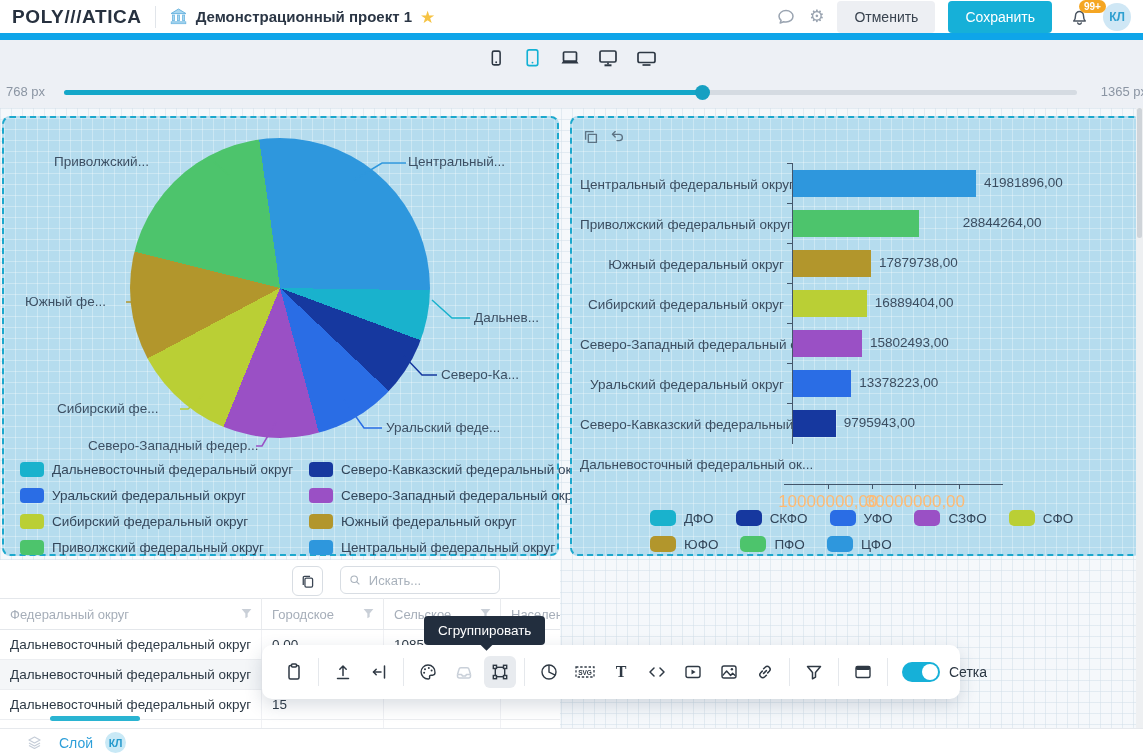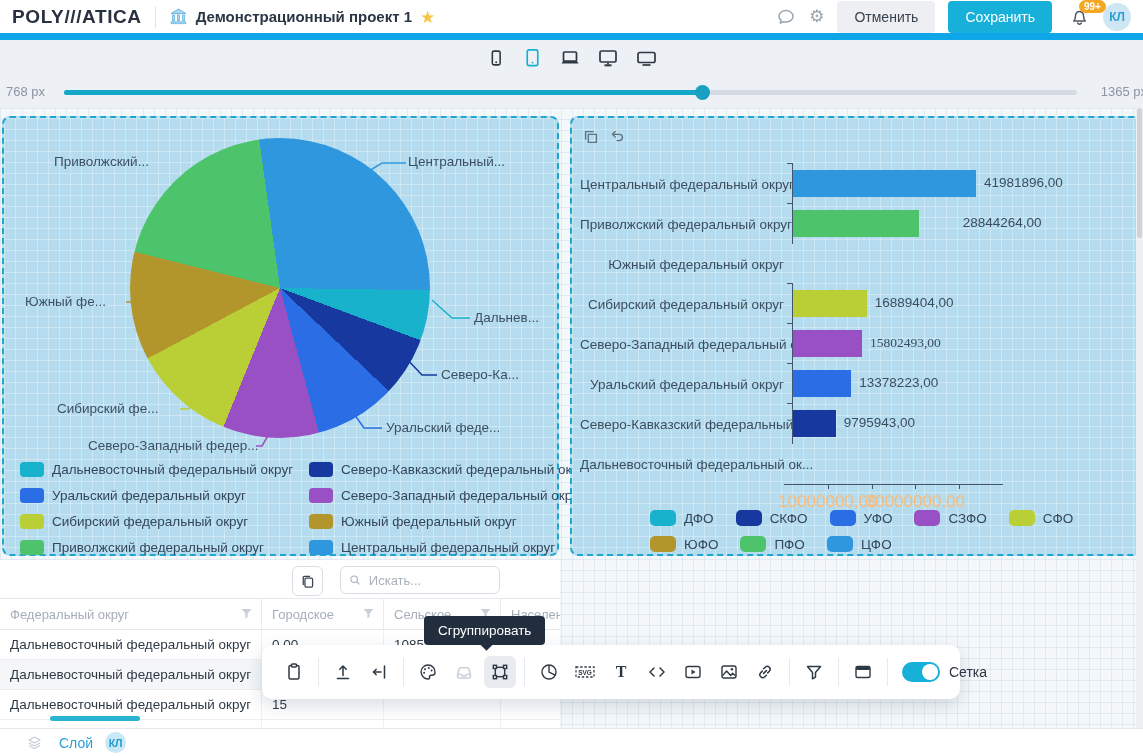--- a/index.html
+++ b/index.html
@@ -282,35 +282,40 @@
         <div class="bar-row">
           <span class="bar-label">Приволжский федеральный округ</span>
           <div class="bar-area">
             <span class="tick"></span>
             <div class="bar" style="width: 57.6885%; background: rgb(77, 196, 108);"></div>
             <span class="bar-val" style="left: calc(57.6885% + 8px); margin-left: 36px;">28844264,00</span>
           </div>
         </div>
         <div class="bar-row">
           <span class="bar-label">Южный федеральный округ</span>
+          <div class="bar-area">
+            <span class="tick"></span>
+            <div class="bar" style="width: 35.7595%; background: rgb(178, 150, 44);"></div>
+            <span class="bar-val" style="left: calc(35.7595% + 8px);">17879738,00</span>
+          </div>
         </div>
         <div class="bar-row">
           <span class="bar-label">Сибирский федеральный округ</span>
           <div class="bar-area">
             <span class="tick"></span>
             <div class="bar" style="width: 33.7788%; background: rgb(186, 207, 53);"></div>
             <span class="bar-val" style="left: calc(33.7788% + 8px);">16889404,00</span>
           </div>
         </div>
         <div class="bar-row">
           <span class="bar-label">Северо-Западный федеральный ок...</span>
           <div class="bar-area">
             <span class="tick"></span>
             <div class="bar" style="width: 31.605%; background: rgb(154, 80, 197);"></div>
-            <span class="bar-val" style="left: calc(31.605% + 8px); font-family: Liberation Serif, serif;">15802493,00</span>
+            <span class="bar-val" style="left: calc(31.605% + 8px);">15802493,00</span>
           </div>
         </div>
         <div class="bar-row">
           <span class="bar-label">Уральский федеральный округ</span>
           <div class="bar-area">
             <span class="tick"></span>
             <div class="bar" style="width: 26.7564%; background: rgb(42, 109, 229);"></div>
             <span class="bar-val" style="left: calc(26.7564% + 8px); text-align: center;">13378223,00</span>
           </div>
         </div>

